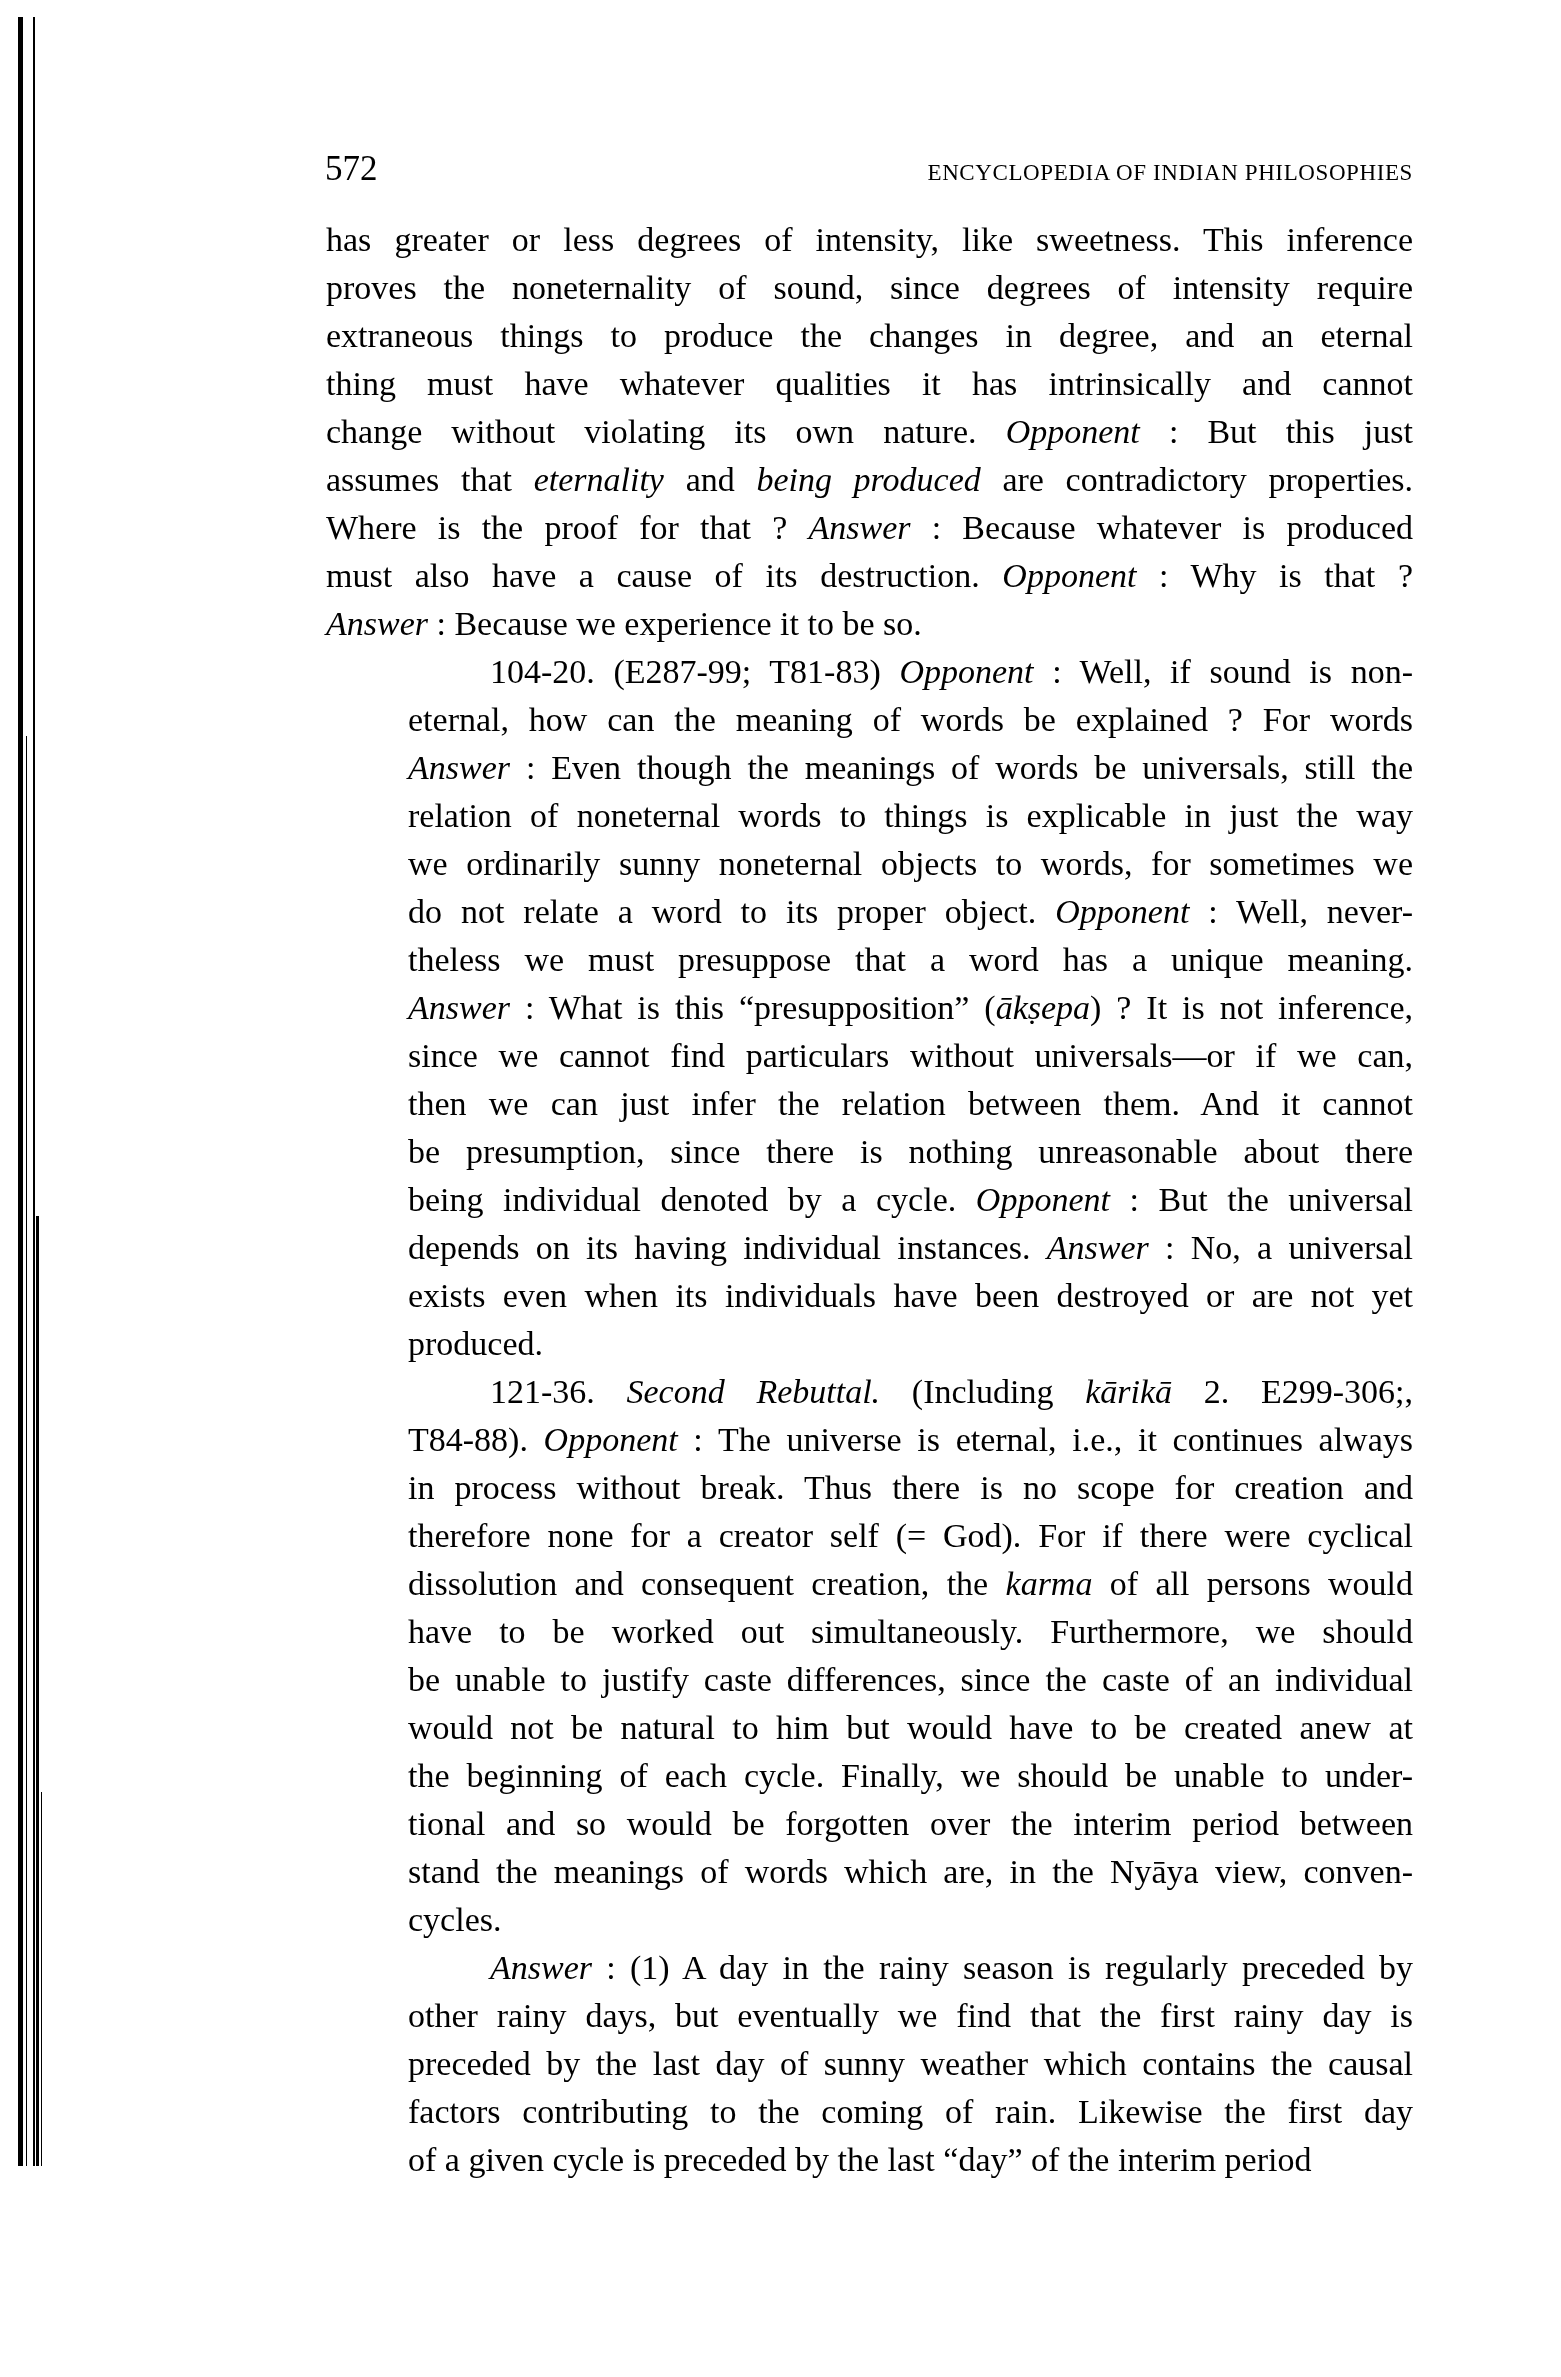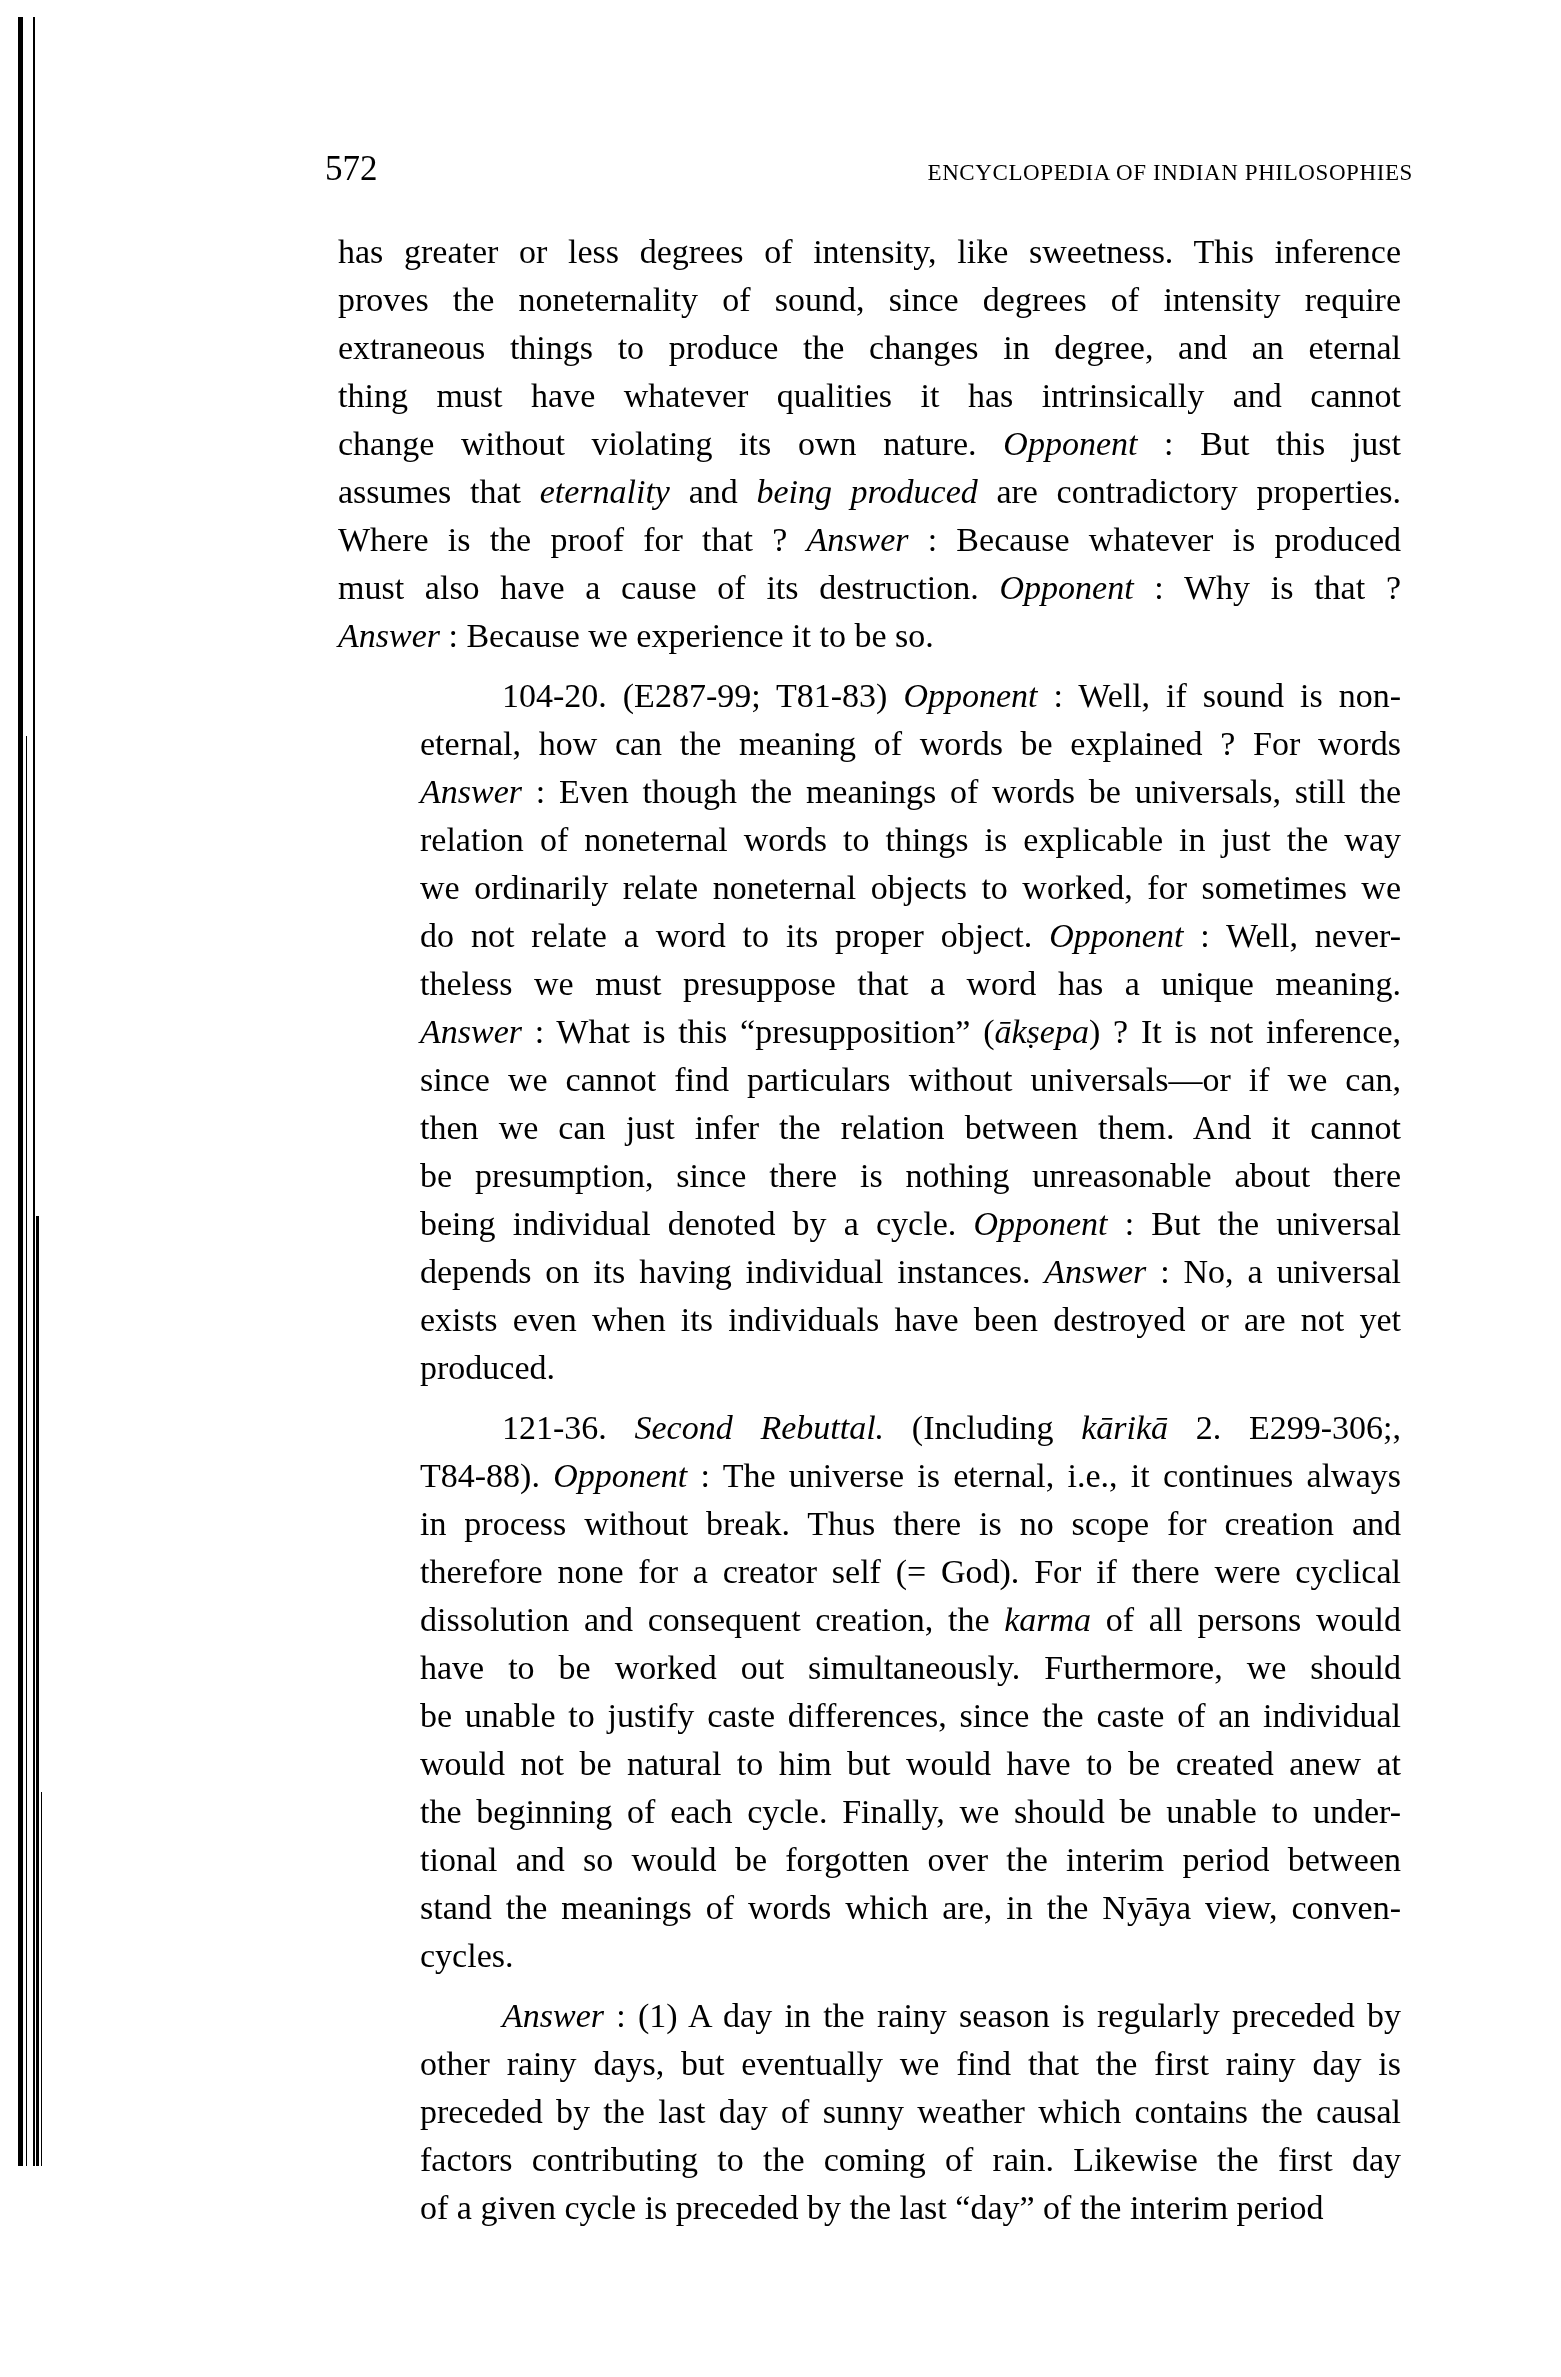--- a/index.html
+++ b/index.html
@@ -52,21 +52,21 @@
   }
   .text-body {
     position: absolute;
     top: 216px;
     left: 326px;
     width: 1087px;
     font-size: 34px;
     line-height: 48px;
   }
   .para {
-    margin: 12px;
+    margin: 0;
     text-align: justify;
     text-align-last: left;
   }
   .para.indent { text-indent: 82px; }
   .para .line {
     display: block;
     text-align: justify;
     text-align-last: justify;
     white-space: nowrap;
   }
@@ -99,21 +99,21 @@
       <span class="line"><span>assumes that </span><em>eternality</em><span> and </span><em>being produced</em><span> are contradictory properties.</span></span>
       <span class="line"><span>Where is the proof for that ?  </span><em>Answer</em><span> : Because whatever is produced</span></span>
       <span class="line"><span>must also have a cause of its destruction.  </span><em>Opponent</em><span> : Why is that ?</span></span>
       <span class="line last"><em>Answer</em><span> : Because we experience it to be so.</span></span>
     </div>
     <div class="para indent">
       <span class="line" style="padding-left: 82px;"><span>104-20.  (E287-99; T81-83) </span><em>Opponent</em><span> : Well, if sound is non-</span></span>
       <span class="line"><span>eternal, how can the meaning of words be explained ?  For words</span></span>
       <span class="line"><em>Answer</em><span> : Even though the meanings of words be universals, still the</span></span>
       <span class="line"><span>relation of noneternal words to things is explicable in just the way</span></span>
-      <span class="line"><span>we ordinarily relate noneternal objects to worked, for sometimes we</span></span>
+      <span class="line"><span>we ordinarily sunny noneternal objects to words, for sometimes we</span></span>
       <span class="line"><span>do not relate a word to its proper object.  </span><em>Opponent</em><span> : Well, never-</span></span>
       <span class="line"><span>theless we must presuppose that a word has a unique meaning.</span></span>
       <span class="line"><em>Answer</em><span> : What is this “presupposition” (</span><em>ākṣepa</em><span>) ?  It is not inference,</span></span>
       <span class="line"><span>since we cannot find particulars without universals—or if we can,</span></span>
       <span class="line"><span>then we can just infer the relation between them.  And it cannot</span></span>
       <span class="line"><span>be presumption, since there is nothing unreasonable about there</span></span>
       <span class="line"><span>being individual denoted by a cycle.  </span><em>Opponent</em><span> : But the universal</span></span>
       <span class="line"><span>depends on its having individual instances.  </span><em>Answer</em><span> : No, a universal</span></span>
       <span class="line"><span>exists even when its individuals have been destroyed or are not yet</span></span>
       <span class="line last"><span>produced.</span></span>

